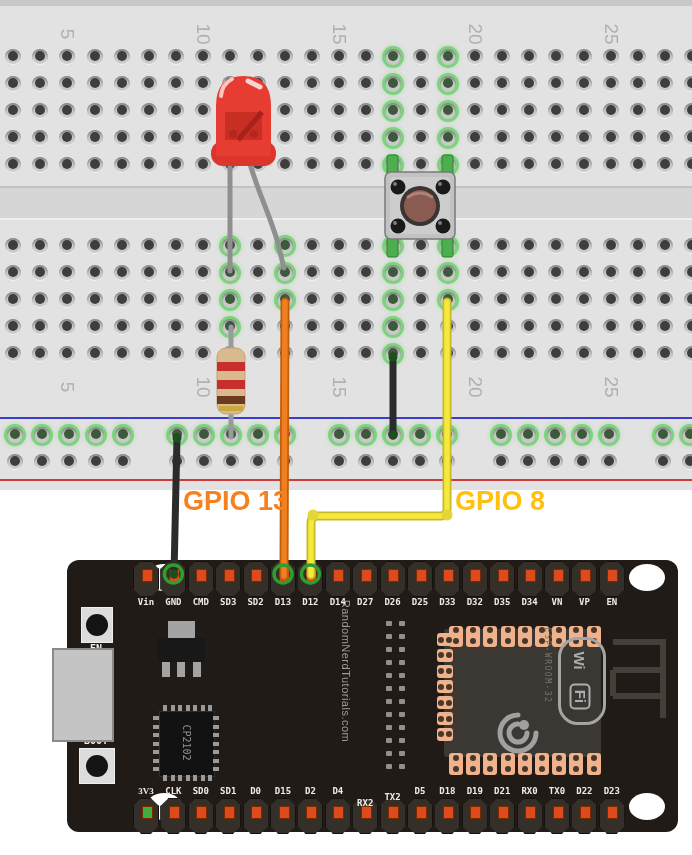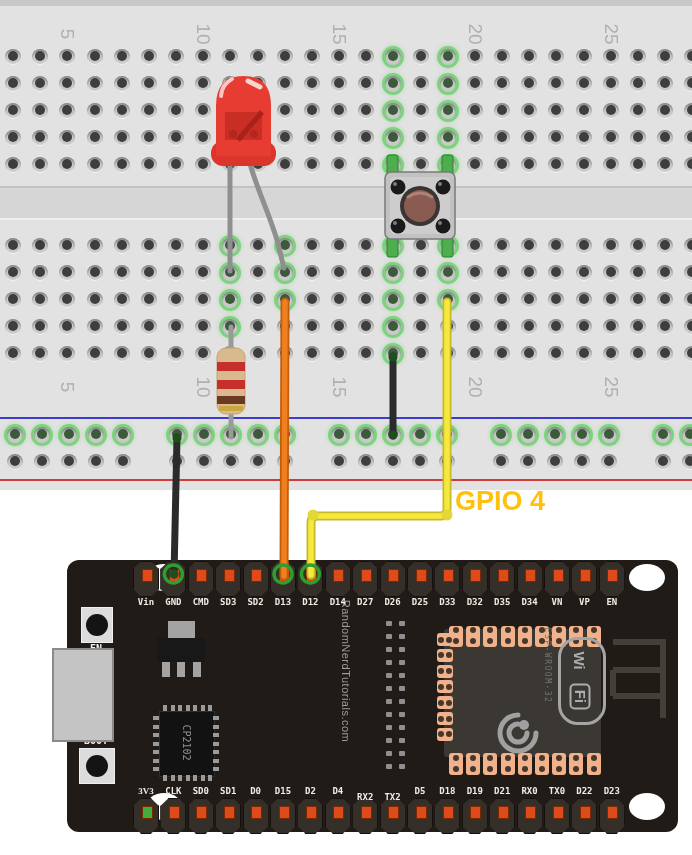--- a/index.html
+++ b/index.html
@@ -1086,21 +1086,21 @@
         <div class="pindot" style="left: 211.5px; top: 246px; background: rgb(221, 74, 27);"></div>
         <div class="pinlabel" style="left: 199px; top: 226px;">D15</div>
         <div class="pinblock" style="left: 230.4px; top: 238px;"></div>
         <div class="pindot" style="left: 238.9px; top: 246px; background: rgb(221, 74, 27);"></div>
         <div class="pinlabel" style="left: 226.4px; top: 226px;">D2</div>
         <div class="pinblock" style="left: 257.8px; top: 238px;"></div>
         <div class="pindot" style="left: 266.3px; top: 246px; background: rgb(221, 74, 27);"></div>
         <div class="pinlabel" style="left: 253.8px; top: 226px;">D4</div>
         <div class="pinblock" style="left: 285.2px; top: 238px;"></div>
         <div class="pindot" style="left: 293.7px; top: 246px; background: rgb(221, 74, 27);"></div>
-        <div class="pinlabel" style="left: 281.2px; top: 232px;">RX2</div>
+        <div class="pinlabel" style="left: 281.2px; top: 238px;">RX2</div>
         <div class="pinblock" style="left: 312.6px; top: 238px;"></div>
         <div class="pindot" style="left: 321.1px; top: 246px; background: rgb(221, 74, 27);"></div>
         <div class="pinlabel" style="left: 308.6px; top: 232px;">TX2</div>
         <div class="pinblock" style="left: 340px; top: 238px;"></div>
         <div class="pindot" style="left: 348.5px; top: 246px; background: rgb(221, 74, 27);"></div>
         <div class="pinlabel" style="left: 336px; top: 226px;">D5</div>
         <div class="pinblock" style="left: 367.4px; top: 238px;"></div>
         <div class="pindot" style="left: 375.9px; top: 246px; background: rgb(221, 74, 27);"></div>
         <div class="pinlabel" style="left: 363.4px; top: 226px;">D18</div>
         <div class="pinblock" style="left: 394.8px; top: 238px;"></div>
@@ -1389,14 +1389,15 @@
       <circle cx="313" cy="515" r="5.5" fill="#E3D63A"></circle>
     </g>
 
     <g id="pin-rings">
         <circle cx="173.4" cy="574" r="9" fill="none" stroke="#2F9E2F" stroke-width="3.5"></circle>
         <circle cx="283" cy="574" r="9" fill="none" stroke="#2F9E2F" stroke-width="3.5"></circle>
         <circle cx="310.4" cy="574" r="9" fill="none" stroke="#2F9E2F" stroke-width="3.5"></circle>
       </g>
   </svg>
 
-  <div class="gpio-label" style="left: 455px; top: 486px; color: rgb(255, 193, 13);">GPIO 4</div>
+  <div class="gpio-label" style="left: 183px; top: 486px; color: rgb(245, 130, 31);">GPIO 13</div>
+  <div class="gpio-label" style="left: 455px; top: 486px; color: rgb(255, 193, 13);">GPIO 8</div>
 </div>
 
 </body></html>

